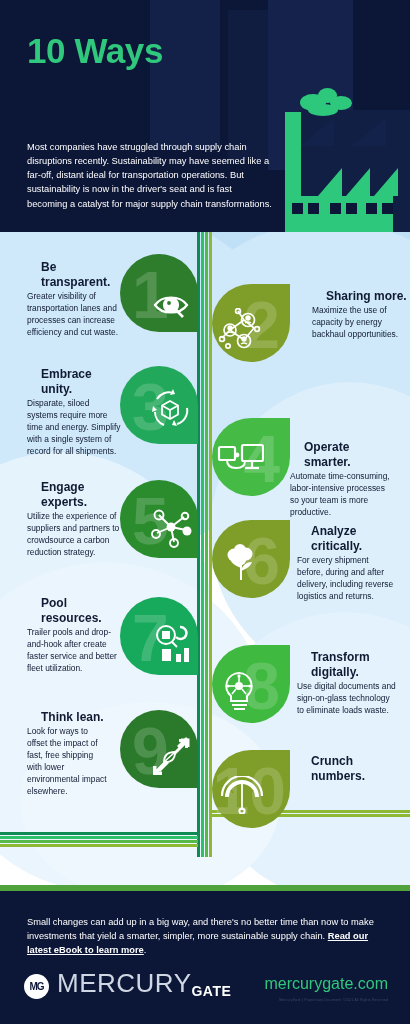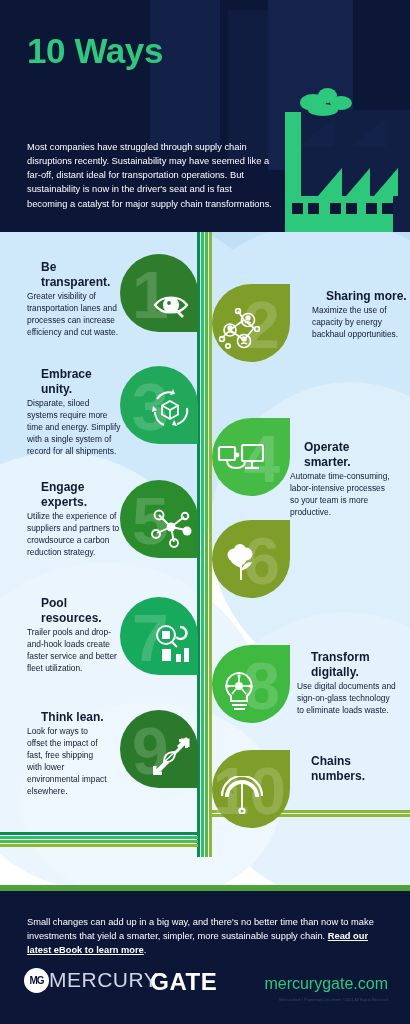--- a/index.html
+++ b/index.html
@@ -69,25 +69,25 @@
 
   .txt{position:absolute;}
   .txt .hd{color:#101a33;font-size:12px;font-weight:bold;margin:0 0 1px 0;line-height:1.25;padding-left:14px;}
   .txt .bd{color:#101a33;font-size:8.4px;line-height:1.42;margin:0;}
 
   
   .footer{position:absolute;left:0;top:891px;width:410px;height:133px;background:#0c1636;}
   .foot-rule{position:absolute;left:0;top:-6px;width:410px;height:6px;background:#4fa23c;}
   .foot-txt{position:absolute;left:27px;top:24px;width:355px;color:#fff;font-size:9.3px;line-height:1.52;}
   .foot-link{color:#fff;font-weight:bold;text-decoration:underline;}
-  .logo{position:absolute;left:24px;top:77px;display:flex;align-items:flex-start;}
+  .logo{position:absolute;left:24px;top:77px;display:flex;align-items:flex-end;gap:8px;}
   .logo .badge{width:25px;height:25px;border-radius:50%;background:#fff;display:flex;align-items:center;justify-content:center;
                 color:#0c1636;font-size:10px;font-weight:bold;letter-spacing:-1px;}
-  .logo .wm1{color:#cfd6e4;font-size:21px;letter-spacing:0.5px;}
-  .logo .wm2{color:#ffffff;font-size:24px;font-weight:bold;letter-spacing:0.5px;}
+  .logo .wm1{color:#cfd6e4;font-size:26px;letter-spacing:0.5px;}
+  .logo .wm2{color:#ffffff;font-size:14px;font-weight:bold;letter-spacing:0.5px;}
   .site{position:absolute;right:22px;top:84px;color:#2fc87d;font-size:16px;}
   .copyright{position:absolute;right:22px;top:107px;color:#3c4a6b;font-size:3.4px;letter-spacing:0.2px;}
 </style>
 </head>
 <body>
 
 <div class="page">
 
   <div class="header">
     <div class="hdr-bg">
@@ -265,39 +265,43 @@
           <circle cx="14" cy="13" r="6.5" fill="#fff" stroke="none"></circle>
           <circle cx="26" cy="12" r="6.5" fill="#fff" stroke="none"></circle>
           <circle cx="20" cy="8" r="6" fill="#fff" stroke="none"></circle>
           <circle cx="20" cy="17" r="6.5" fill="#fff" stroke="none"></circle>
           <line x1="21" y1="18" x2="21" y2="38" stroke-width="2"></line>
           <path d="M21 26 q-9 -3 -11 -9 q9 0 11 9 z" fill="#fff" stroke="none"></path>
           <path d="M21 29 q9 -3 11 -9 q-9 0 -11 9 z" fill="#fff" stroke="none"></path>
         </svg>
       </div>
     </div>
+    <div class="txt" style="left:297px;top:292px;width:100px;">
+      <p class="hd">Analyze critically.</p>
+      <p class="bd">For every shipment before, during and after delivery, including reverse logistics and returns.</p>
+    </div>
 
     <div class="leaf left" style="left:120px;top:365px;width:78px;height:78px;">
       <div class="shape" style="background:#17a95c;"></div>
       <div class="bignum">7</div>
       <div class="glyph" style="right:2px;bottom:6px;">
         <svg width="46" height="44" viewBox="0 0 46 44" fill="none" stroke="#fff" stroke-width="2">
           <circle cx="16" cy="14" r="9"></circle>
           <rect x="12" y="10" width="8" height="8" fill="#fff" stroke="none"></rect>
           <line x1="22" y1="21" x2="27" y2="26"></line>
           <path d="M30 6 a6 6 0 1 1 -4 10" stroke-width="2.4"></path>
           <rect x="12" y="28" width="9" height="12" fill="#fff" stroke="none"></rect>
           <rect x="26" y="33" width="5" height="8" fill="#fff" stroke="none"></rect>
           <rect x="34" y="27" width="5" height="14" fill="#fff" stroke="none"></rect>
         </svg>
       </div>
     </div>
     <div class="txt" style="left:27px;top:364px;width:98px;">
       <p class="hd">Pool resources.</p>
-      <p class="bd">Trailer pools and drop-and-hook loads create faster service and better fleet utilization.</p>
+      <p class="bd">Trailer pools and drop-and-hook after create faster service and better fleet utilization.</p>
     </div>
 
     <div class="leaf right" style="left:212px;top:413px;width:78px;height:78px;">
       <div class="shape" style="background:#3fb93f;"></div>
       <div class="bignum">8</div>
       <div class="glyph" style="left:6px;bottom:6px;">
         <svg width="44" height="44" viewBox="0 0 44 44" fill="none" stroke="#fff" stroke-width="2">
           <path d="M21 4 a13 13 0 0 1 8 23 v5 h-16 v-5 a13 13 0 0 1 8 -23 z"></path>
           <line x1="14" y1="36" x2="29" y2="36"></line>
             <line x1="16" y1="40" x2="27" y2="40"></line>
@@ -349,21 +353,21 @@
           <line x1="13" y1="14" x2="15" y2="17" stroke-width="1.4" stroke="#7f9d29"></line>
           <line x1="19" y1="10" x2="20" y2="13.5" stroke-width="1.4" stroke="#7f9d29"></line>
           <line x1="29" y1="10" x2="28" y2="13.5" stroke-width="1.4" stroke="#7f9d29"></line>
           <line x1="35" y1="14" x2="33" y2="17" stroke-width="1.4" stroke="#7f9d29"></line>
           <line x1="24" y1="8" x2="24" y2="34" stroke-width="1.8"></line>
           <circle cx="24" cy="35" r="2.6" fill="none" stroke-width="2"></circle>
         </svg>
       </div>
     </div>
     <div class="txt" style="left:297px;top:522px;width:100px;">
-      <p class="hd">Chains numbers.</p>
+      <p class="hd">Crunch numbers.</p>
     </div>
 
   </div>
 
   <div class="footer">
     <div class="foot-rule"></div>
     <div class="foot-txt"><span>Small changes can add up in a big way, and there's no better time than now to make investments that yield a smarter, simpler, more sustainable supply chain. </span><a class="foot-link" href="#">Read our latest eBook to learn more</a><span>.</span></div>
 
     <div class="logo">
       <div class="badge">MG</div>

